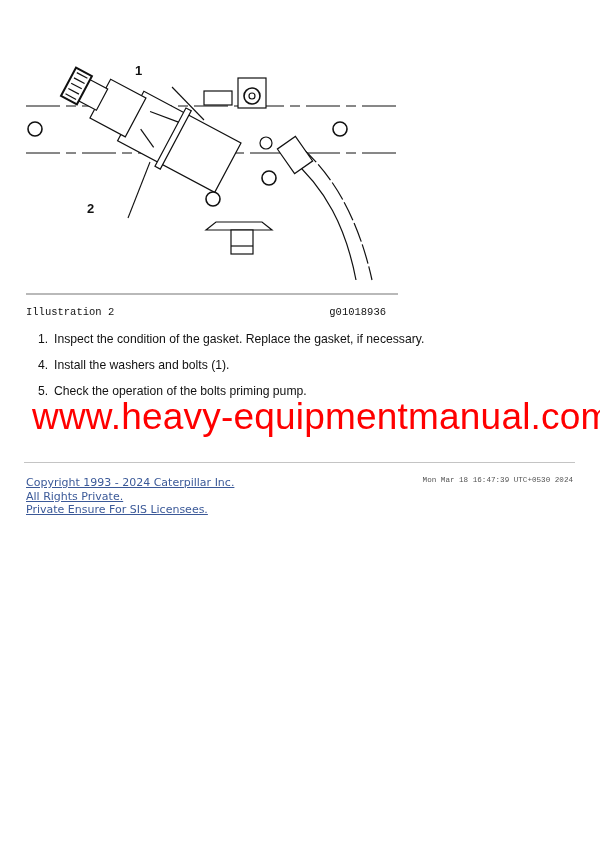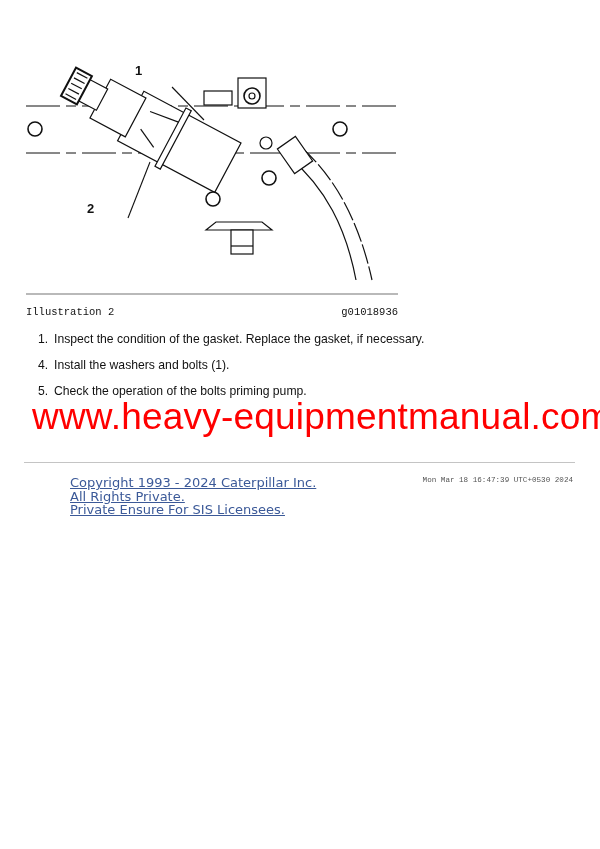--- a/index.html
+++ b/index.html
@@ -1,27 +1,27 @@
 <!DOCTYPE html>
 <html><head>
   <meta charset="utf-8">
   <style>
     html, body { margin: 0; padding: 0; background: #ffffff; }
     body { width: 600px; height: 849px; position: relative; overflow: hidden; font-family: "Liberation Sans", sans-serif; color: #111; }
     .figure { position: absolute; left: 26px; top: 58px; width: 372px; height: 236px; }
     .figure svg { width: 372px; height: 236px; display: block; }
     .fig-rule { position: absolute; left: 26px; top: 293px; width: 372px; height: 0; border-top: 2px solid #b9b9b9; }
     .caption { position: absolute; left: 26px; top: 306px; width: 372px; font-size: 10.5px; color: #111; font-family: Liberation Mono, monospace; }
-    .caption .id { position: absolute; right: 0; top: 0; }
+    .caption .id { position: absolute; right: 12px; top: 0; }
     .steps { position: absolute; left: 38px; top: 332px; margin: 0; padding: 0; list-style: none; font-size: 12.2px; color: #111; }
     .steps li { height: 26px; line-height: 14px; white-space: nowrap; }
     .steps .num { display: inline-block; width: 16px; }
     .watermark { position: absolute; left: 32px; top: 398px; font-size: 37px; color: #ff0000; letter-spacing: 0.2px; white-space: nowrap; line-height: 1; }
     .footer-rule { position: absolute; left: 24px; top: 462px; width: 551px; height: 0; border-top: 1px solid #c4c4c4; }
-    .footer-left { position: absolute; left: 26px; top: 476px; font-family: "DejaVu Sans", sans-serif; font-size: 13px; line-height: 13.5px; margin-left: 44px; }
+    .footer-left { position: absolute; left: 26px; top: 476px; font-family: "DejaVu Sans", sans-serif; font-size: 11px; line-height: 13.5px; }
     .footer-left a { color: #3b5998; text-decoration: underline; display: block; }
     .footer-right { position: absolute; right: 27px; top: 476px; font-family: Liberation Mono, monospace; font-size: 7.6px; color: #555; }
   </style>
 </head>
 <body>
 
 <div class="figure">
   <svg viewBox="0 0 372 236" xmlns="http://www.w3.org/2000/svg" fill="none" stroke="#111" stroke-width="1.2">
 
     <g stroke-dasharray="34,6,10,6" stroke-width="1">

